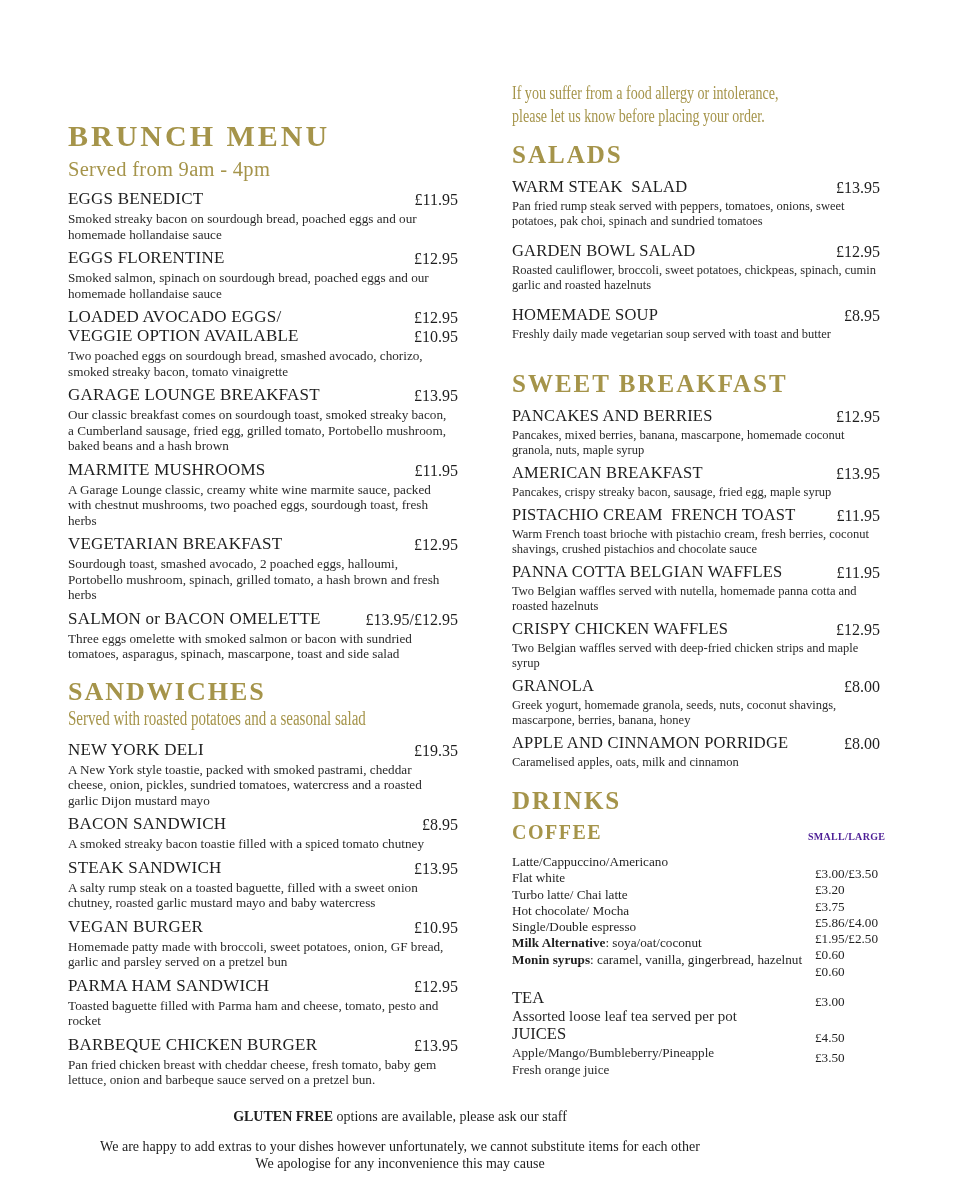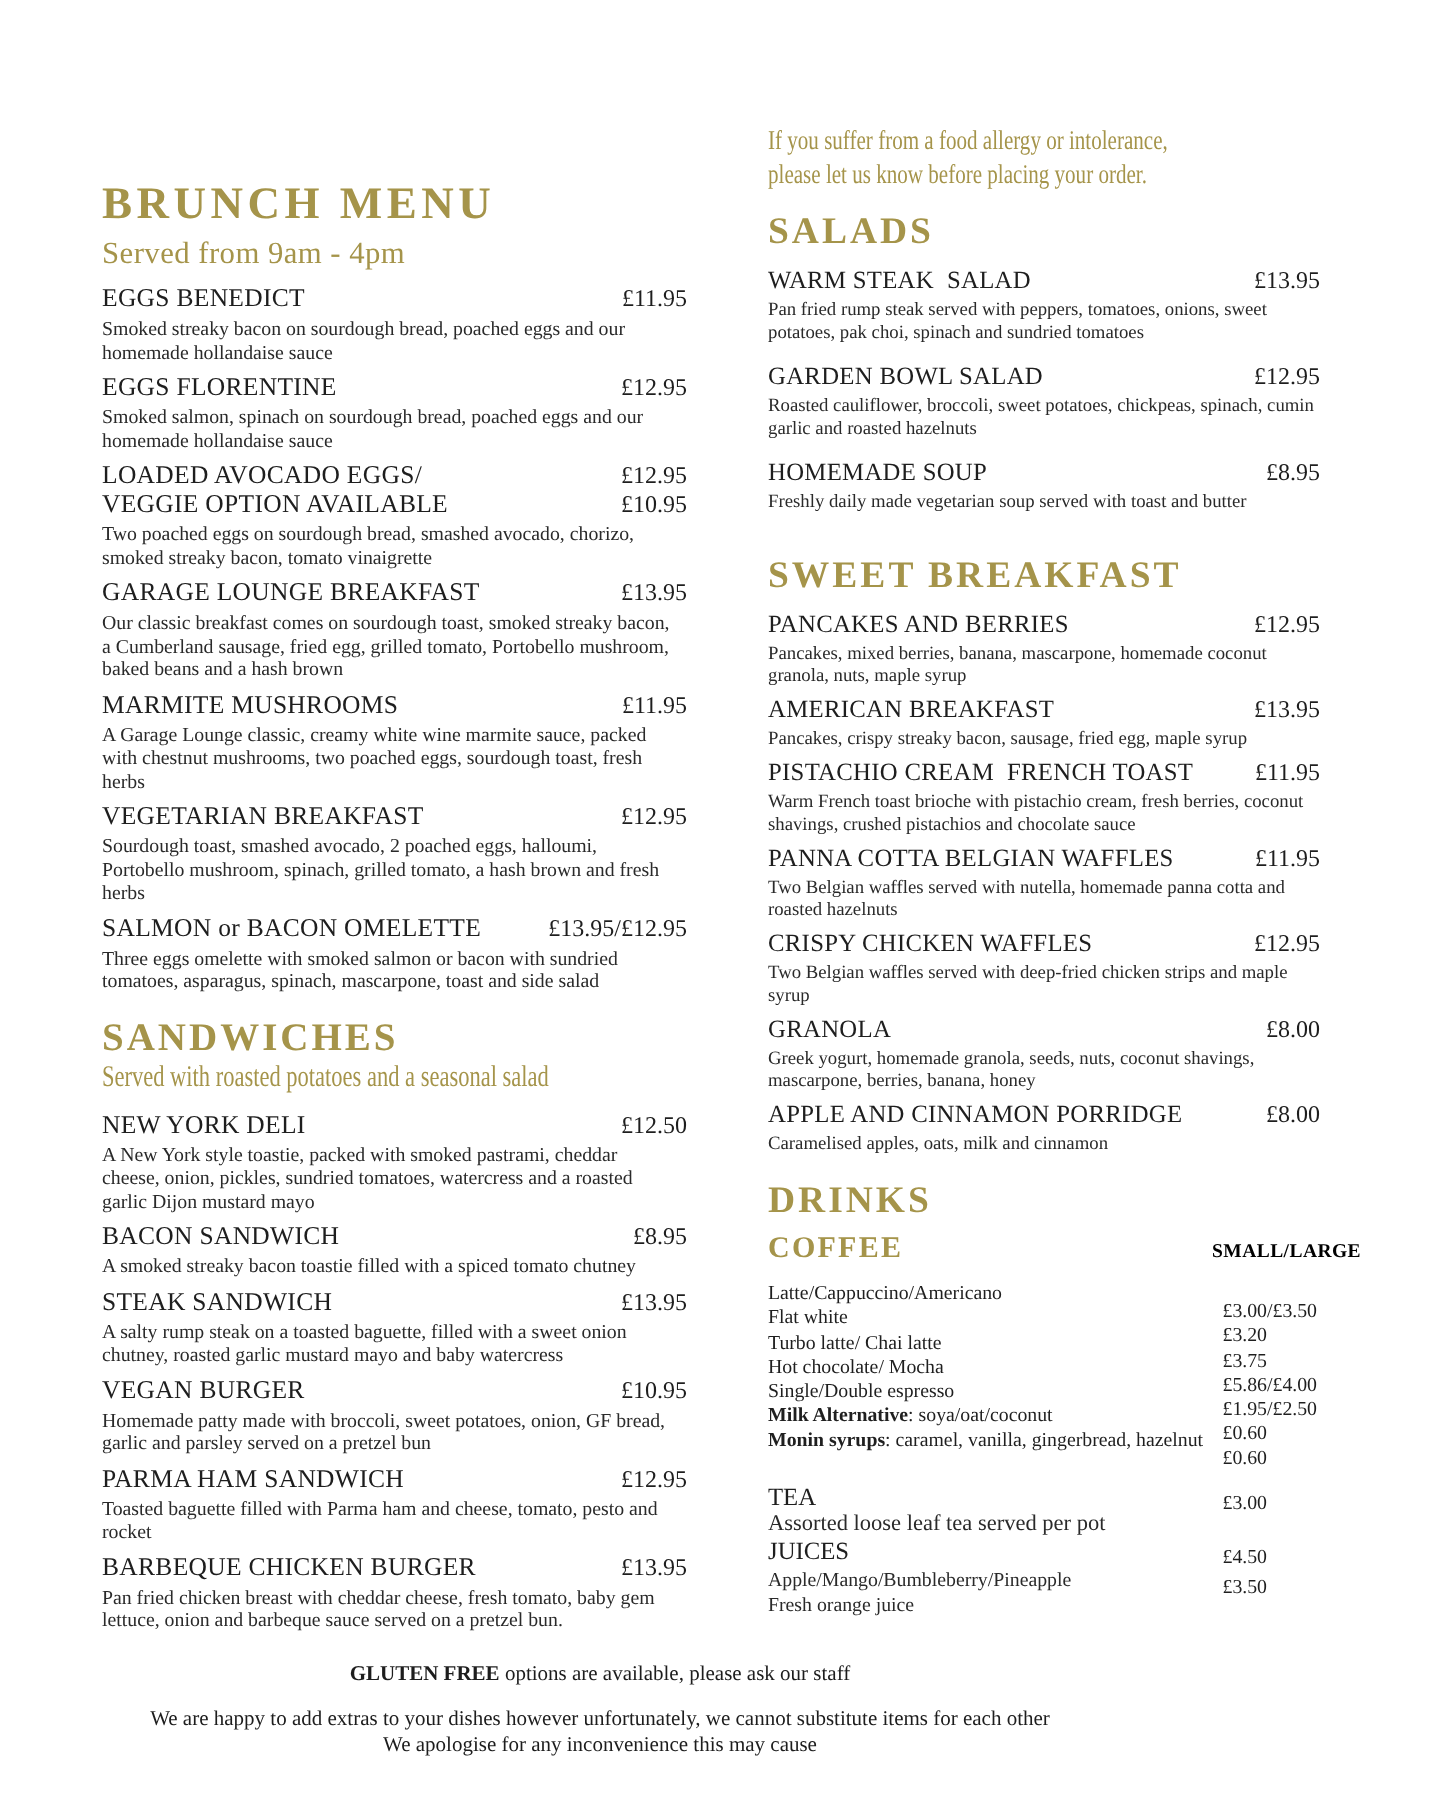--- a/index.html
+++ b/index.html
@@ -36,22 +36,22 @@
   .mi-name { font-size:17px; line-height:19px; letter-spacing:0.2px; color:#1e1e1e; white-space:pre-wrap; }
   .mi-price{ font-size:16px; line-height:19px; color:#1e1e1e; text-align:right; white-space:nowrap; padding-top:1px; }
   .mi-desc { font-size:13.2px; line-height:15.5px; color:#2a2a2a; margin-top:2px; max-width:382px; }
   .col-right .mi-desc { font-size:12.5px; line-height:15px; max-width:368px; }
   .col-right .mi-name { font-size:16.5px; }
 
   
   .drinks-title { font-size:25px; font-weight:bold; color:#a5944a; letter-spacing:2px; line-height:30px; margin-top:16px; }
   .coffee-head  { position:relative; margin-top:4px; height:24px; }
   .coffee-title { font-size:20px; font-weight:bold; color:#a5944a; letter-spacing:1.5px; line-height:24px; }
-  .size-header  { position:absolute; left:296px; bottom:2px; font-size:13px; font-weight:bold;
-                  color:#000000; letter-spacing:0.3px; white-space:nowrap; }
+  .size-header  { position:absolute; left:296px; bottom:2px; font-size:10px; font-weight:bold;
+                  color:#4c1d95; letter-spacing:0.3px; white-space:nowrap; }
   .coffee-table { display:flex; margin-top:10px; }
   .coffee-names { width:303px; flex:none; font-size:13.2px; line-height:16.3px; white-space:nowrap; }
   .coffee-names b { font-weight:bold; }
   .coffee-prices{ font-size:13.2px; line-height:16.3px; margin-top:12px; white-space:nowrap; }
   .drink-row   { display:flex; }
   .tea-row     { margin-top:8px; }
   .drink-left  { width:303px; flex:none; }
   .drink-name  { font-size:16.5px; line-height:20px; color:#1e1e1e; }
   .drink-desc  { font-size:15px; line-height:16px; color:#2a2a2a; }
   .drink-sub   { font-size:13.2px; line-height:17px; color:#2a2a2a; }
@@ -131,21 +131,21 @@
       </div>
     </div>
 
     <div class="sand-title">SANDWICHES</div>
     <div class="sand-sub">Served with roasted potatoes and a seasonal salad</div>
 
     <div>
       <div class="mi">
         <div class="mi-head">
           <span class="mi-name">NEW YORK DELI</span>
-          <span class="mi-price">£12.50</span>
+          <span class="mi-price">£19.35</span>
         </div>
         <div class="mi-desc">A New York style toastie, packed with smoked pastrami, cheddar cheese, onion, pickles, sundried tomatoes, watercress and a roasted garlic Dijon mustard mayo</div>
       </div>
 
       <div class="mi">
         <div class="mi-head">
           <span class="mi-name">BACON SANDWICH</span>
           <span class="mi-price">£8.95</span>
         </div>
         <div class="mi-desc">A smoked streaky bacon toastie filled with a spiced tomato chutney</div>

